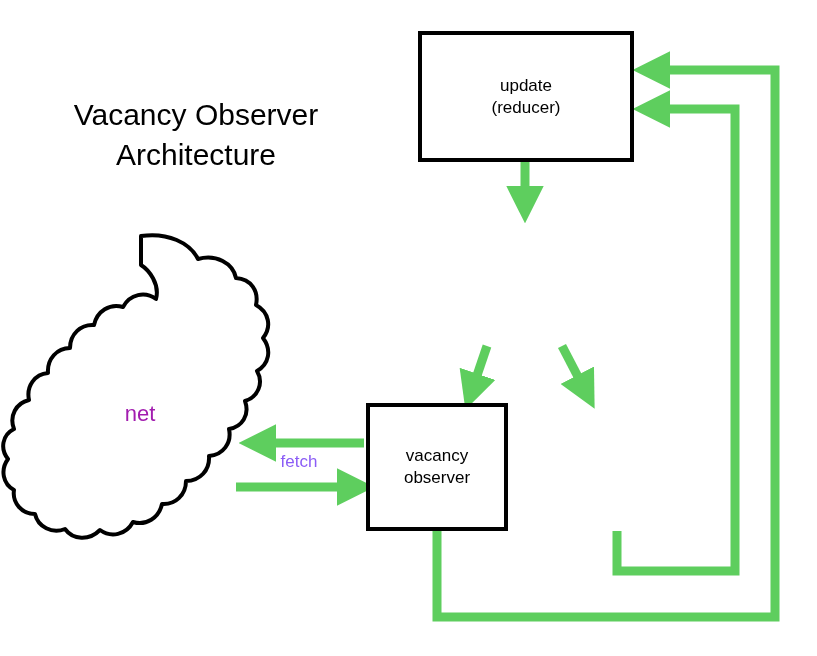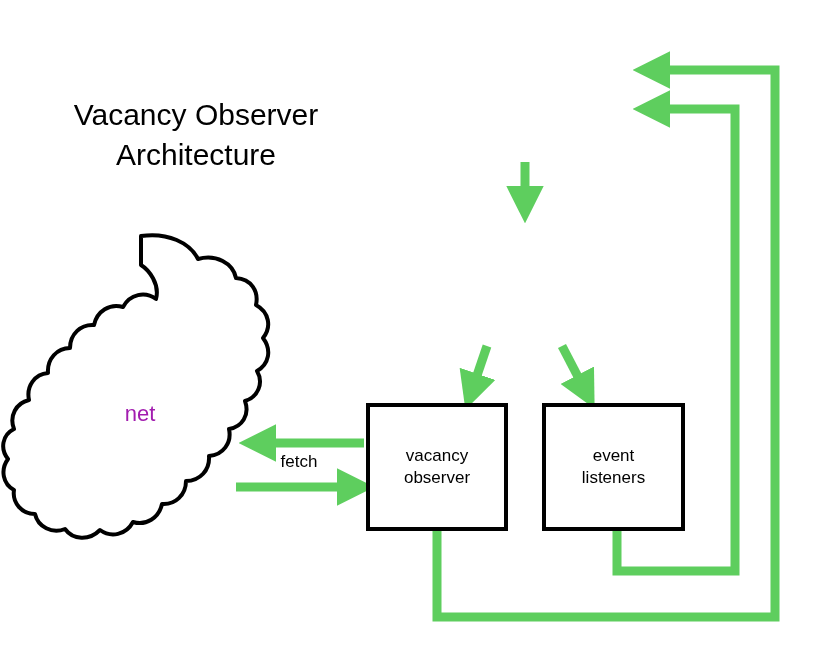--- a/index.html
+++ b/index.html
@@ -72,21 +72,21 @@
   }
   #fetch-label {
     position: absolute;
     left: 266px;
     top: 451px;
     width: 66px;
     text-align: center;
     font-family: "Liberation Sans", sans-serif;
     font-size: 17px;
     line-height: 22px;
-    color: #000000;
+    color: #8b5cf6;
     z-index: 6;
   }
 </style>
 </head>
 <body>
 
 <div id="canvas">
 
   <svg id="diagram-svg" viewBox="0 0 817 656" xmlns="http://www.w3.org/2000/svg">
     <defs>
@@ -137,21 +137,21 @@
     <polyline points="617,531 617,571 735,571 735,109 647,109" fill="none" stroke="#5ECE5E" stroke-width="9" stroke-linejoin="miter" marker-end="url(#arrowhead)"></polyline>
   </svg>
 
   <div id="diagram-title">Vacancy Observer
 Architecture</div>
 
   <div id="net-label">net</div>
 
   <div id="fetch-label">fetch</div>
 
+  <div id="node-update" class="node-box">update
+(reducer)</div>
 
 
   <div id="node-vacancy" class="node-box">vacancy
 observer</div>
 
-  <div id="node-events" class="node-box">event
-listeners</div>
 
 </div>
 
 </body></html>

